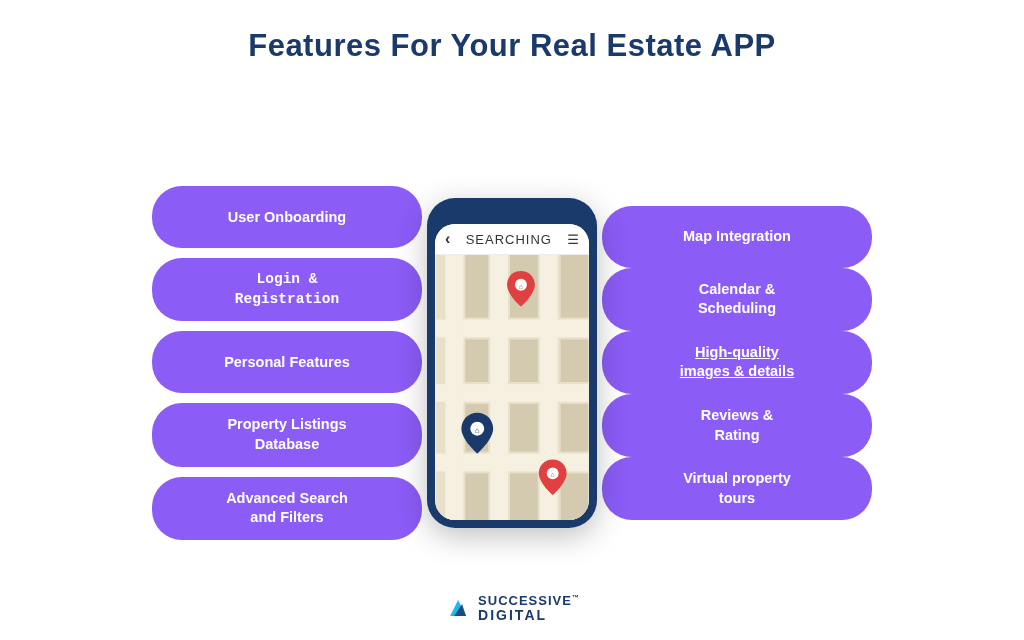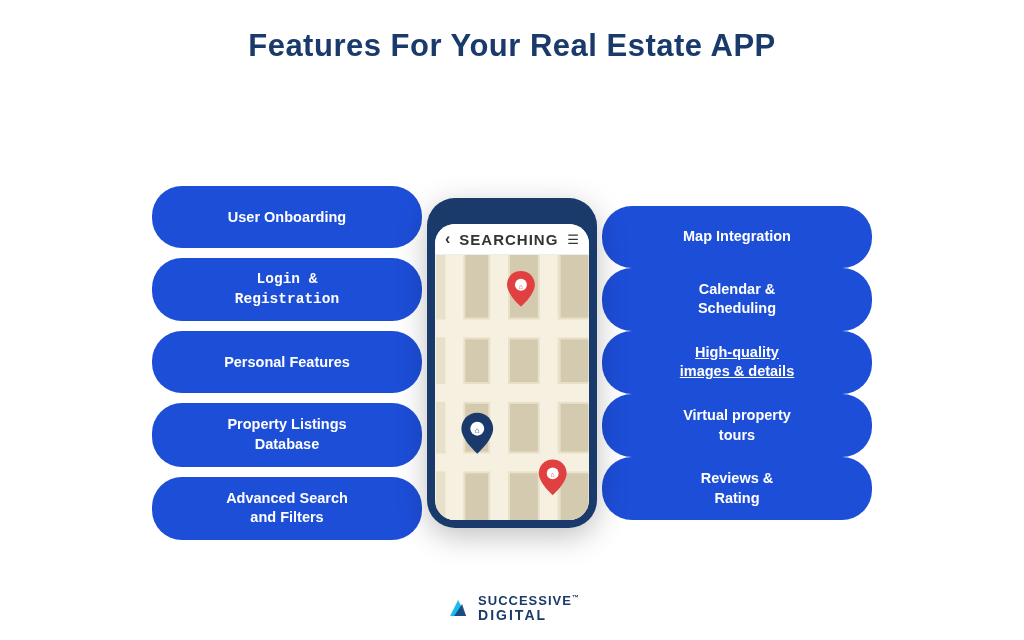--- a/index.html
+++ b/index.html
@@ -46,21 +46,21 @@
 
     
     .right-col {
       display: flex;
       flex-direction: column;
       align-items: flex-start;
       width: 350px;
     }
 
     .feature-pill {
-      background: #1d4ed8;
+      background: #8b5cf6;
       color: #ffffff;
       font-weight: 700;
       font-size: 14.5px;
       text-align: center;
       border-radius: 30px;
       padding: 12px 24px;
       width: 270px;
       line-height: 1.35;
       cursor: pointer;
     }
@@ -125,22 +125,22 @@
       border-bottom: 1px solid #eee;
     }
 
     .phone-header-back {
       font-size: 16px;
       color: #333;
       font-weight: bold;
     }
 
     .phone-header-title {
-      font-size: 15px;
-      font-weight: 700;
+      font-size: 13px;
+      font-weight: 400;
       color: #333;
       letter-spacing: 1px;
     }
 
     .phone-header-menu {
       font-size: 13px;
       color: #333;
     }
 
     
@@ -277,24 +277,24 @@
       </div>
     </div>
   </div>
 
   <div class="right-col">
     <div class="feature-pill tall">Map Integration</div>
     <div class="feature-pill tall" style="white-space: pre-line;">Calendar &amp;
 Scheduling</div>
     <div class="feature-pill tall" style="white-space: pre-line; text-decoration: underline;">High-quality
 images &amp; details</div>
+    <div class="feature-pill tall" style="white-space: pre-line;">Reviews &amp;
+Rating</div>
     <div class="feature-pill tall" style="white-space: pre-line;">Virtual property
 tours</div>
-    <div class="feature-pill tall" style="white-space: pre-line;">Reviews &amp;
-Rating</div>
   </div>
 
 </div>
 
 <div class="logo-area">
 
   <svg class="logo-icon" viewBox="0 0 28 28" xmlns="http://www.w3.org/2000/svg">
     <polygon points="6,22 14,6 22,22" fill="#00b4f0" opacity="0.9"></polygon>
     <polygon points="10,22 18,10 22,22" fill="#1a3a6b" opacity="0.85"></polygon>
   </svg>

